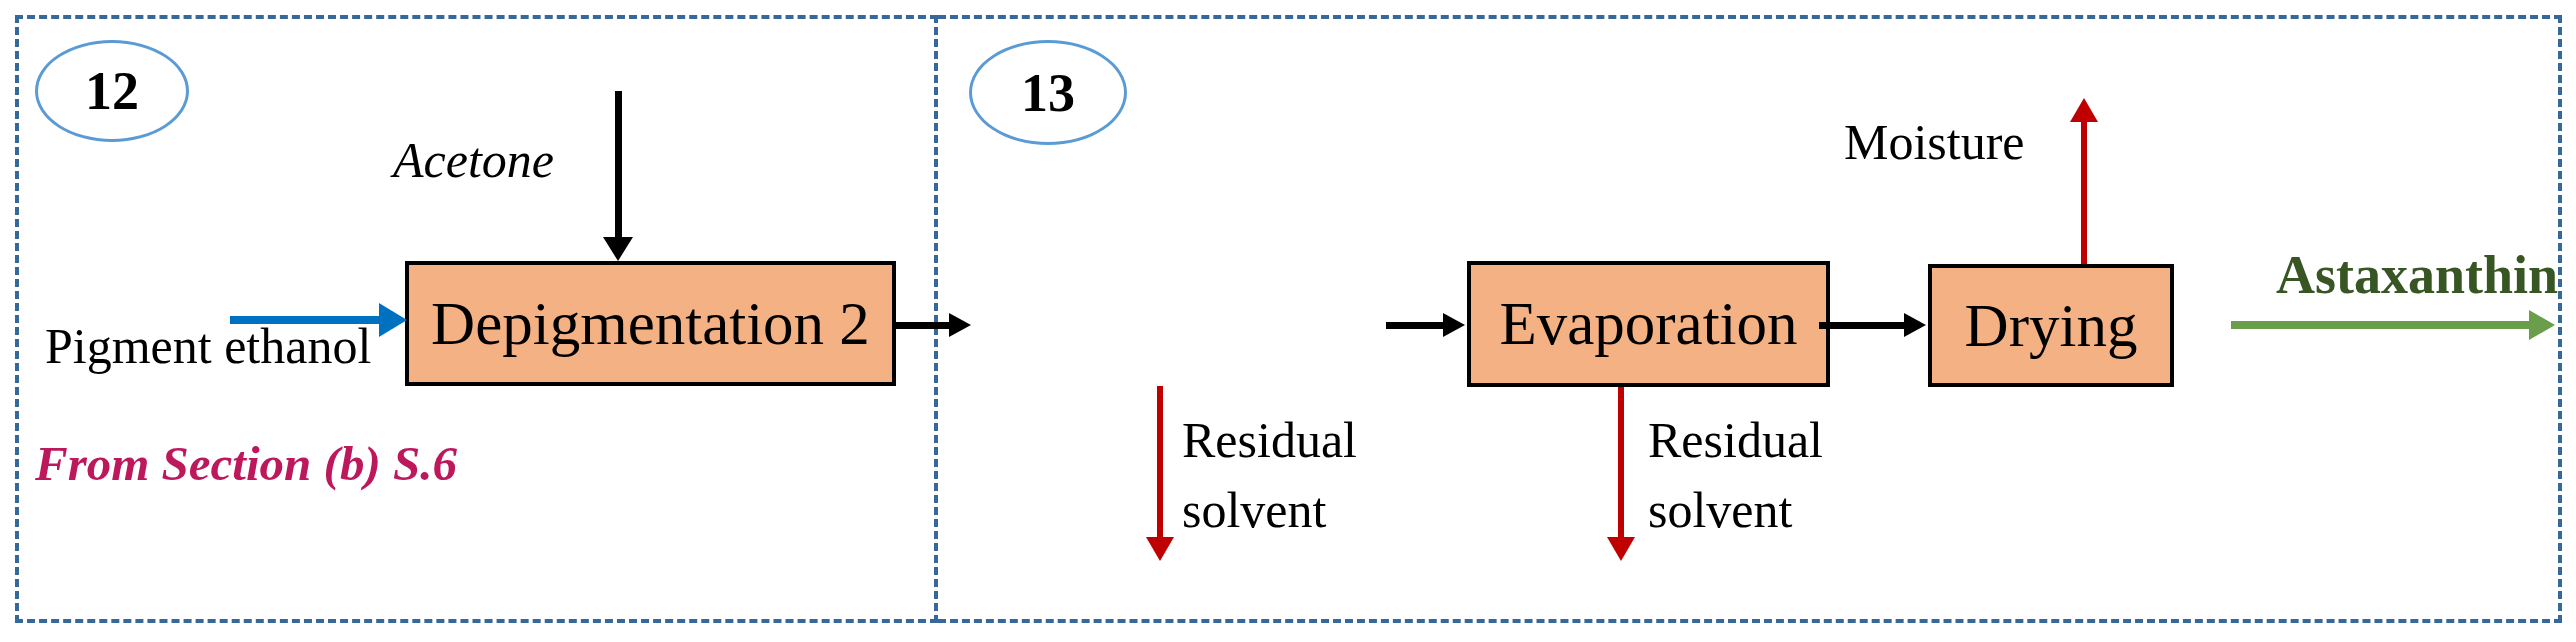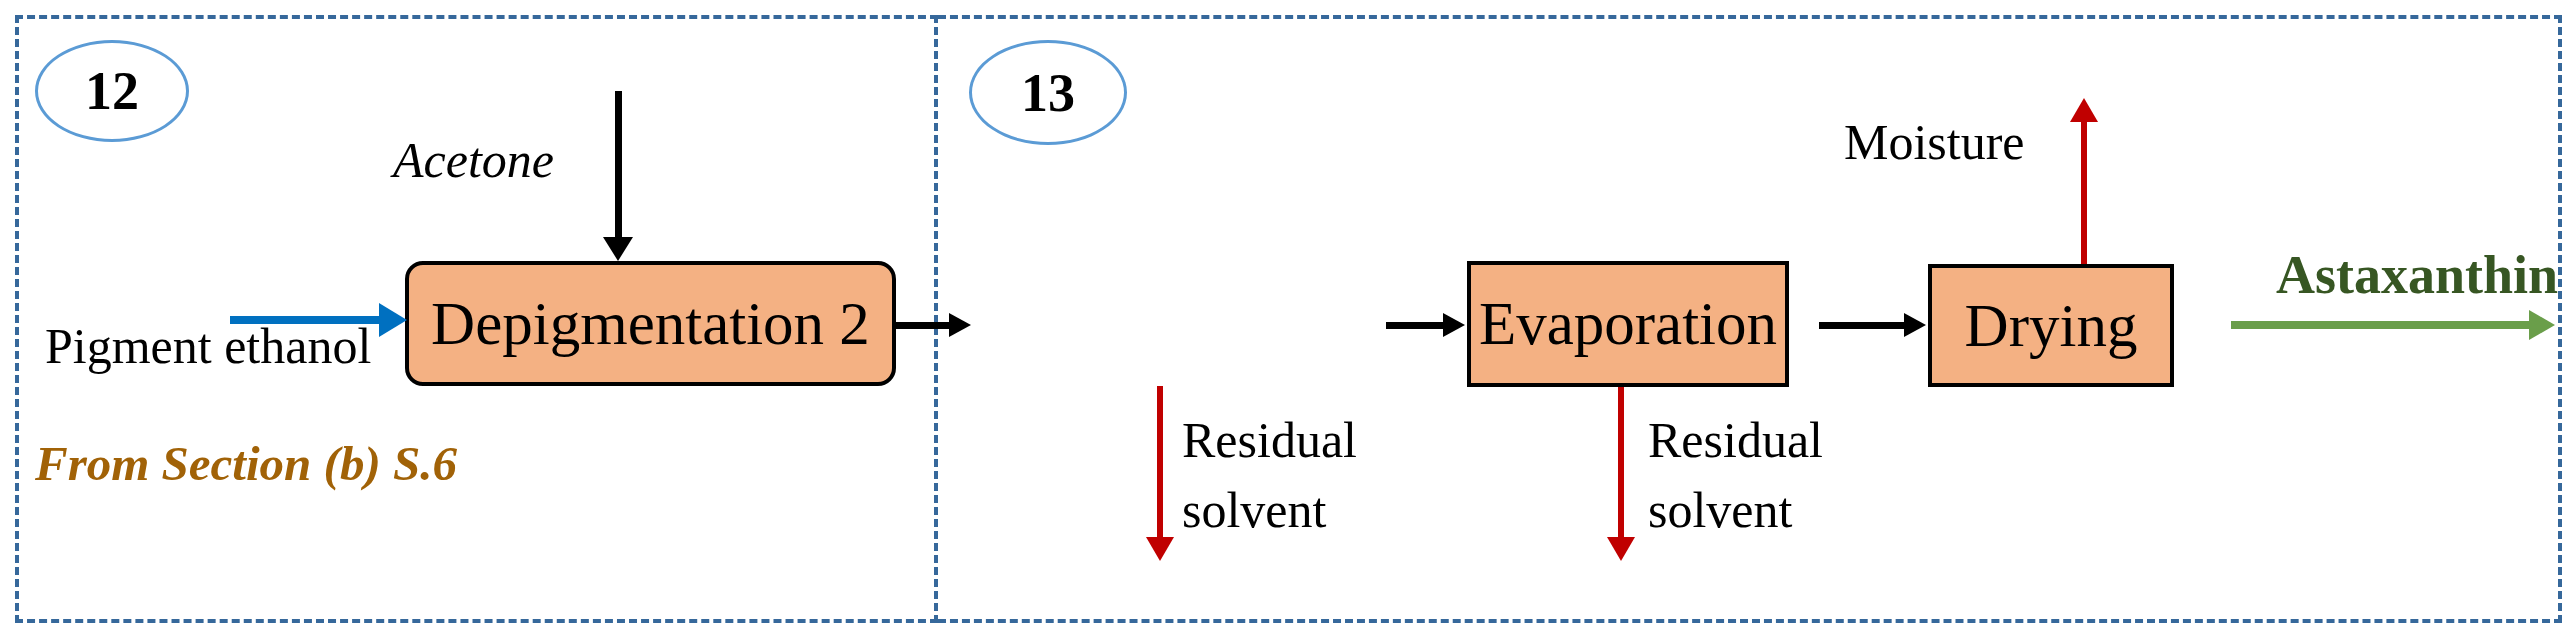--- a/index.html
+++ b/index.html
@@ -22,21 +22,21 @@
   }
   
   .pbox{
     position:absolute;background:#F4B183;border:4.2px solid #000;box-sizing:border-box;
     display:flex;align-items:center;justify-content:center;
     font-size:61px;white-space:nowrap;
   }
   
   .lbl{position:absolute;font-size:50px;line-height:1.22;white-space:nowrap;}
   .lbl .line{display:block;}
-  .feed-src{font-size:49px;font-style:italic;font-weight:bold;color:#a16207;}
+  .feed-src{font-size:49px;font-style:italic;font-weight:bold;color:#be185d;}
   .product-lbl{font-size:54px;font-weight:bold;color:#375623;text-align:right;white-space:nowrap;}
   
   .seg{position:absolute;}
   .tri{position:absolute;width:0;height:0;}
   .h-black{background:#000;height:7px;}
   .v-black{background:#000;width:7px;}
   .h-blue{background:#0070C0;height:8.4px;}
   .h-green{background:#6A9E4A;height:7.7px;}
   .v-red{background:#C00000;width:6.3px;}
   .tri-right-black{border-top:12.6px solid transparent;border-bottom:12.6px solid transparent;border-left:22.4px solid #000;}
@@ -54,24 +54,24 @@
   <div class="section" style="left:15.4px;top:15.4px;width:923px;height:608px;"></div>
   <div class="section no-left" style="left:938px;top:15.4px;width:1624px;height:608px;"></div>
 
   <div class="badge" style="left:35px;top:40px;width:154px;height:102px;text-align:center;">
     <span>12</span>
   </div>
   <div class="badge" style="left:969px;top:40px;width:158px;height:105px;align-items:center;">
     <span>13</span>
   </div>
 
-  <div class="pbox" style="left:405px;top:261px;width:491px;height:125px;border-radius:18px;">
+  <div class="pbox" style="left:405px;top:261px;width:491px;height:125px;">
     <span>Depigmentation 2</span>
   </div>
-  <div class="pbox" style="left:1467px;top:261px;width:322px;height:126px;">
+  <div class="pbox" style="left:1467px;top:261px;width:363px;height:126px;">
     <span>Evaporation</span>
   </div>
   <div class="pbox" style="left:1928px;top:264px;width:246px;height:123px;">
     <span>Drying</span>
   </div>
 
   <div class="seg v-black" style="left:615px;top:91px;height:147px;"></div>
   <div class="tri tri-down-black" style="left:603px;top:237px;"></div>
 
   <div class="seg h-blue" style="left:230px;top:316px;width:151px;"></div>

